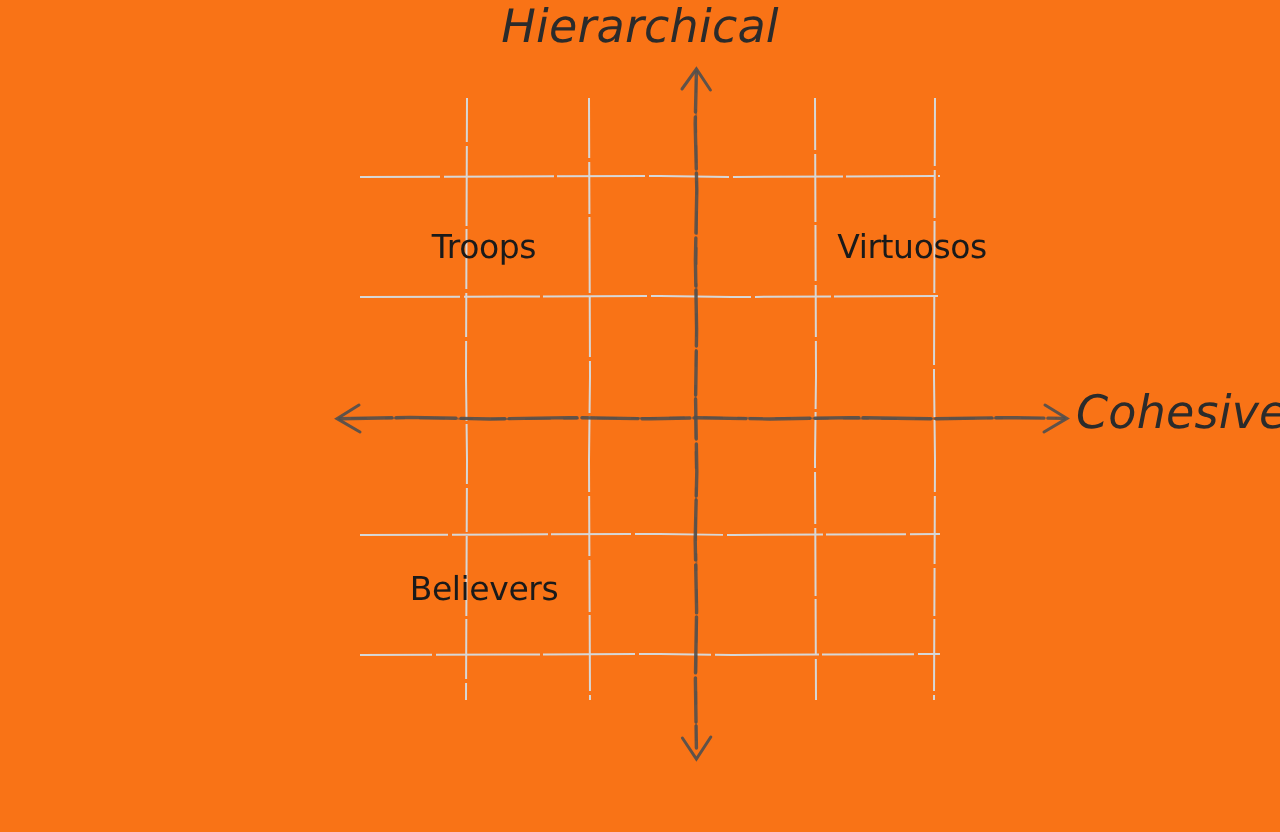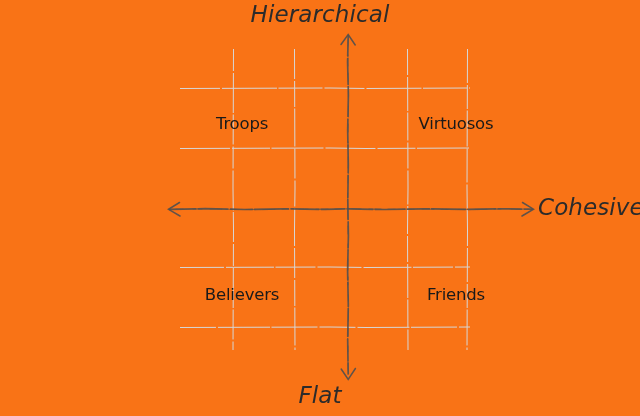--- a/index.html
+++ b/index.html
@@ -105,26 +105,24 @@
       <path d="M176 209.0 L260 209.6 L348 208.7 L440 209.5 L528 209.0" stroke-width="0.9" stroke-dasharray="7 10 9 8 12 7" opacity="0.5"></path>
 
       <path d="M179.5 202.5 L168.5 209.3 L180.0 216.0" stroke-width="1.5" opacity="0.9"></path>
 
       <path d="M522.5 202.5 L533.5 209.2 L522.0 216.0" stroke-width="1.5" opacity="0.9"></path>
     </g>
   </svg>
 
   <div class="axis-label" id="label-top">Hierarchical</div>
 
-  <div class="axis-label" id="label-bottom">Flat</div>
 
 
   <div class="axis-label" id="label-right">Cohesive</div>
 
   <div class="quad-label" id="quad-tl">Troops</div>
 
   <div class="quad-label" id="quad-tr">Virtuosos</div>
 
   <div class="quad-label" id="quad-bl">Believers</div>
 
-  <div class="quad-label" id="quad-br">Friends</div>
 
 </div>
 
 </body></html>

